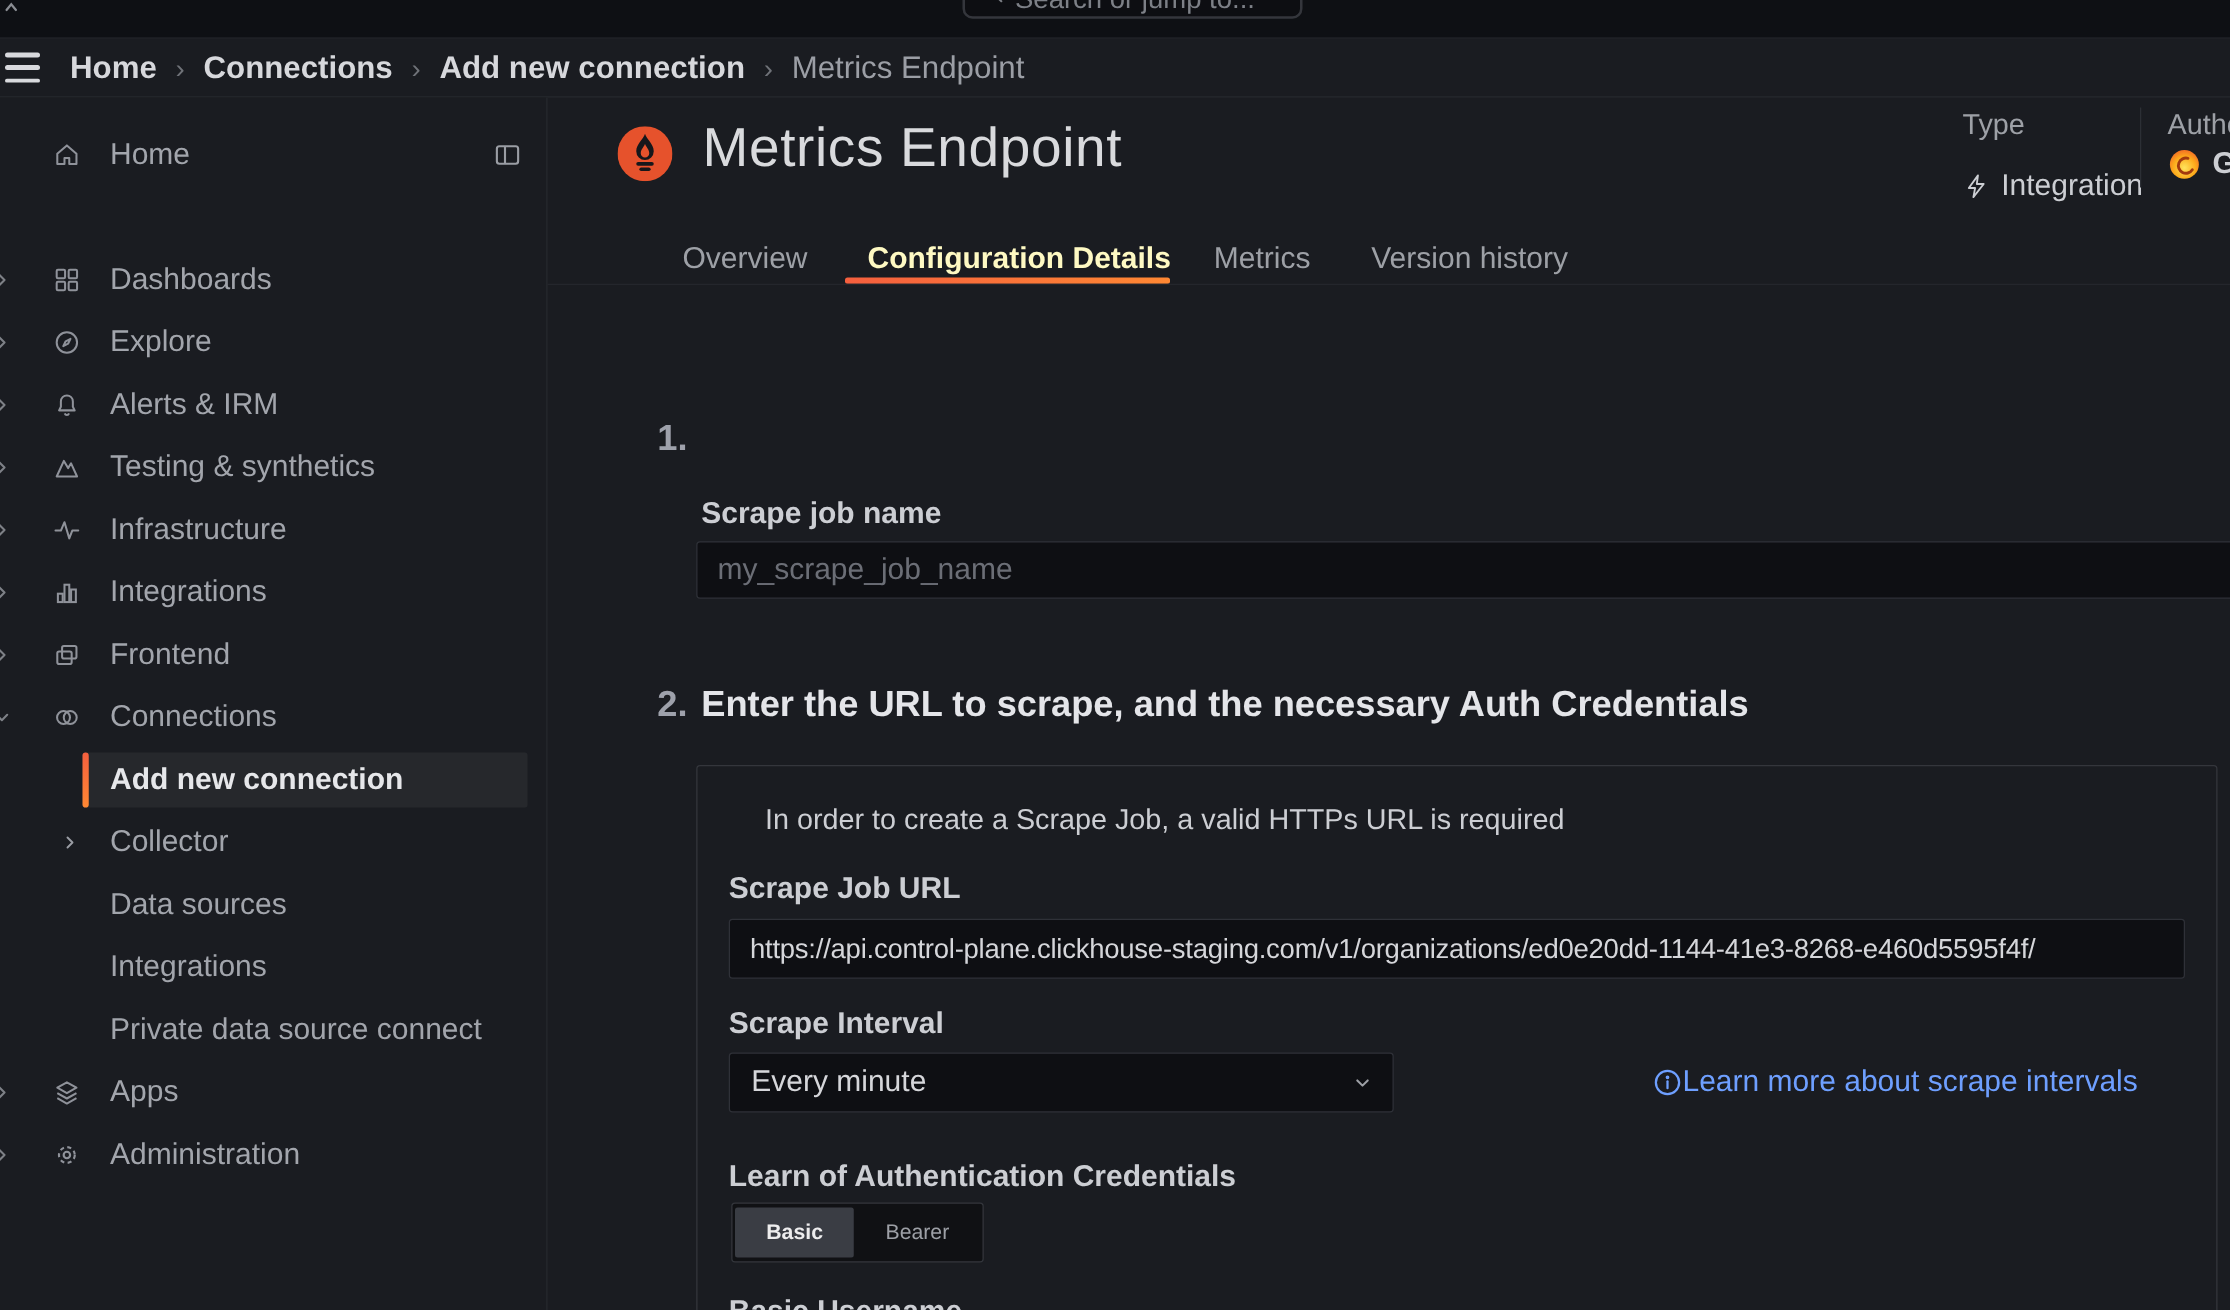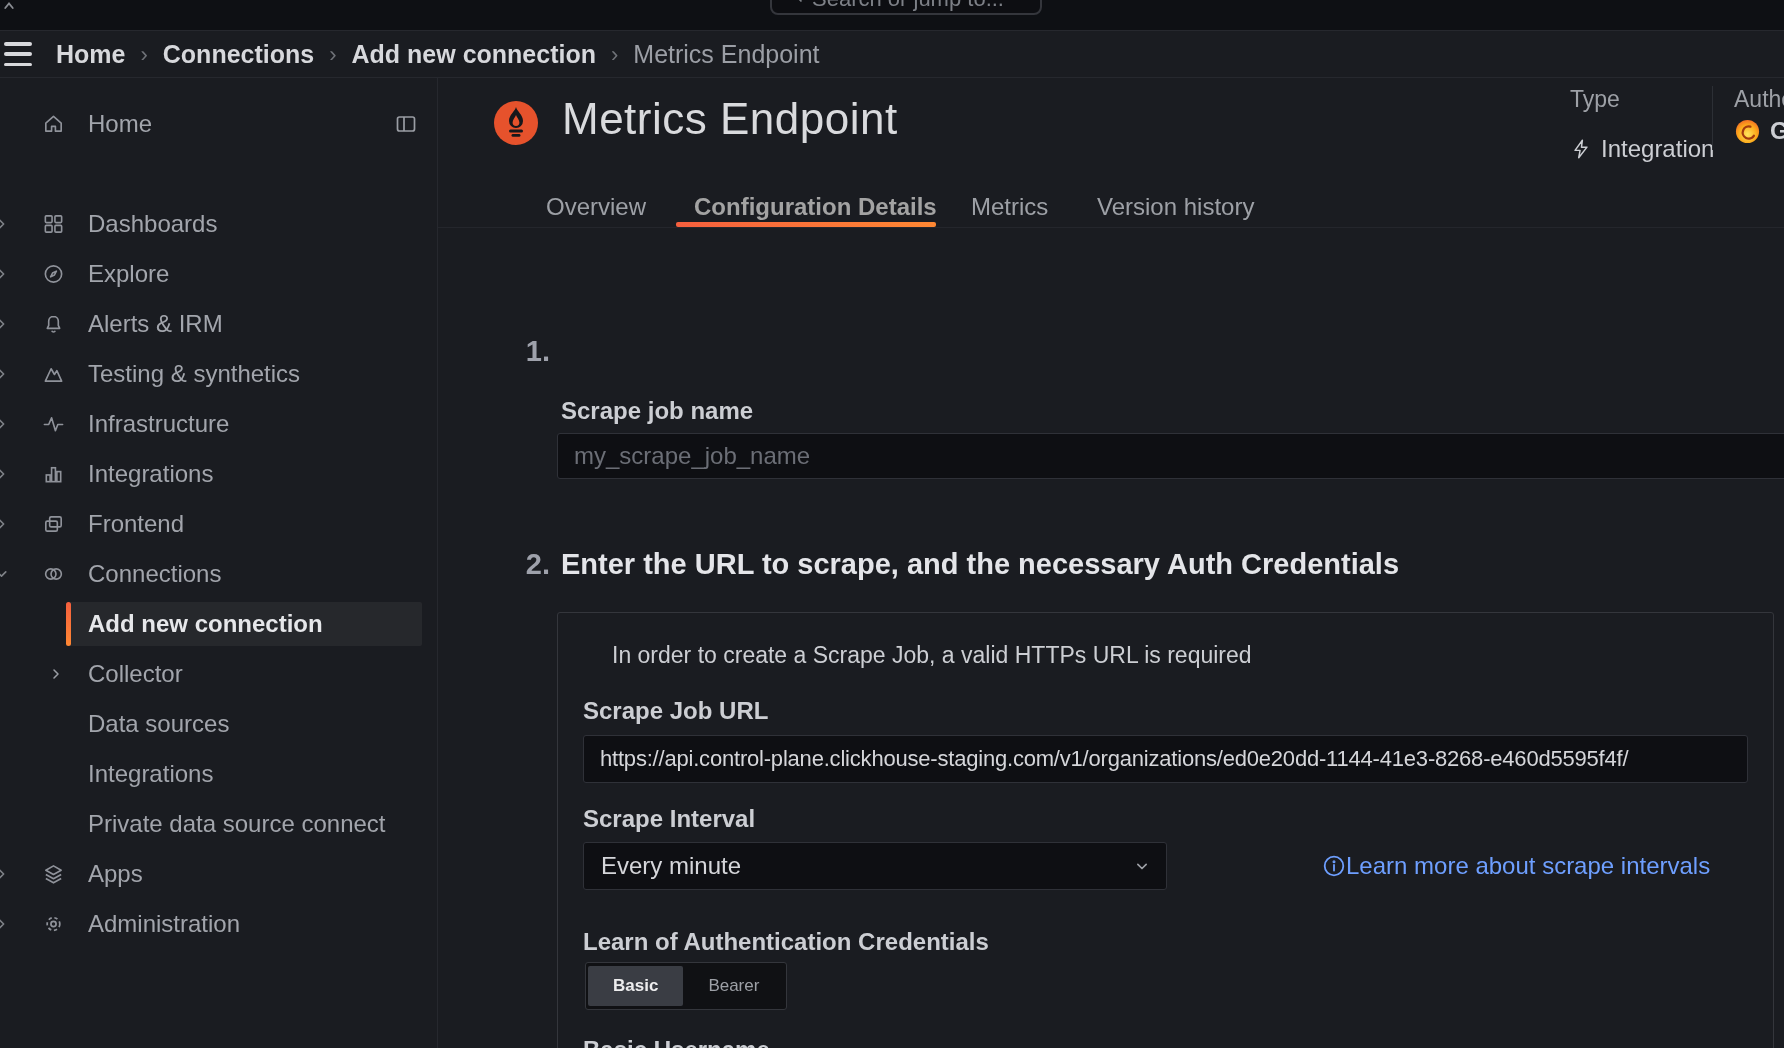--- a/index.html
+++ b/index.html
@@ -49,41 +49,41 @@
 
   
   .prom-icon { position:absolute; left:494px; top:101px; }
   .page-title { position:absolute; left:562px; top:94px; font-size:44px; font-weight:500; color:#d9dadd; letter-spacing:.5px; white-space:nowrap; }
   .meta-label { position:absolute; font-size:23px; color:#9da0a6; }
   .meta-value { position:absolute; display:flex; align-items:center; gap:9px; font-size:24px; color:#ccced3; white-space:nowrap; }
   .meta-div { position:absolute; left:1712px; top:86px; width:1px; height:64px; background:#2c2f35; }
 
   
   .tab { position:absolute; top:193px; font-size:24px; color:#9da0a6; white-space:nowrap; cursor:pointer; }
-  .tab.active { color:#a3a3a3; font-weight:bold; }
+  .tab.active { color:#fef9c3; font-weight:bold; }
   .tab-underline { position:absolute; left:676px; top:222px; width:260px; height:5px; border-radius:2px;
     background:linear-gradient(90deg,#f55f3e,#ff8833); }
   .tab-border { position:absolute; left:438px; top:227px; width:1346px; height:1px; background:#24262c; }
 
   
   .sec-num { position:absolute; width:40px; text-align:right; font-size:29px; font-weight:bold; color:#9ea1ab; }
   .sec-title { position:absolute; font-size:29px; font-weight:bold; color:#e4e5e9; white-space:nowrap; }
   .field-label { position:absolute; font-size:24px; font-weight:bold; color:#ccced3; white-space:nowrap; }
   .note-text { position:absolute; font-size:23px; color:#ccced3; white-space:nowrap; }
 
   .gf-input { position:absolute; height:46px; background:#0e0f13; border:1px solid #2f3138; border-radius:3px; overflow:hidden; }
   .gf-input input { width:100%; height:100%; background:transparent; border:none; outline:none;
     padding:0 16px; font-family:"Liberation Sans",sans-serif; font-size:24px; color:#d5d6da; }
   .gf-input input::placeholder { color:#6b6e76; opacity:1; }
   .url-input input { font-size:22px; letter-spacing:-0.2px; }
 
   .panel-box { position:absolute; left:557px; top:612px; width:1217px; height:530px;
     border:1px solid #34363c; border-radius:3px; }
 
-  .dropdown { position:absolute; left:583px; top:842px; width:584px; height:48px;
+  .dropdown { position:absolute; left:583px; top:842px; width:532px; height:48px;
     background:#0e0f13; border:1px solid #2f3138; border-radius:3px; cursor:pointer; }
   .dropdown-value { position:absolute; left:17px; top:50%; transform:translateY(-50%); font-size:24px; color:#d5d6da; }
   .dropdown-chev { position:absolute; right:14px; top:50%; transform:translateY(-50%); color:#9da0a6; }
 
   .link-row { position:absolute; left:1322px; top:842px; height:48px; display:flex; align-items:center; cursor:pointer; }
   .link-text { font-size:24px; font-weight:500; color:#6e9fff; white-space:nowrap; }
 
   .segmented { position:absolute; left:585px; top:962px; height:48px; display:inline-flex; align-items:center;
     background:#101114; border:1px solid #34363c; border-radius:3px; padding:0 2px; }
   .seg { height:40px; display:flex; align-items:center; padding:0 25px; font-size:17px; border-radius:2px; cursor:pointer; }

